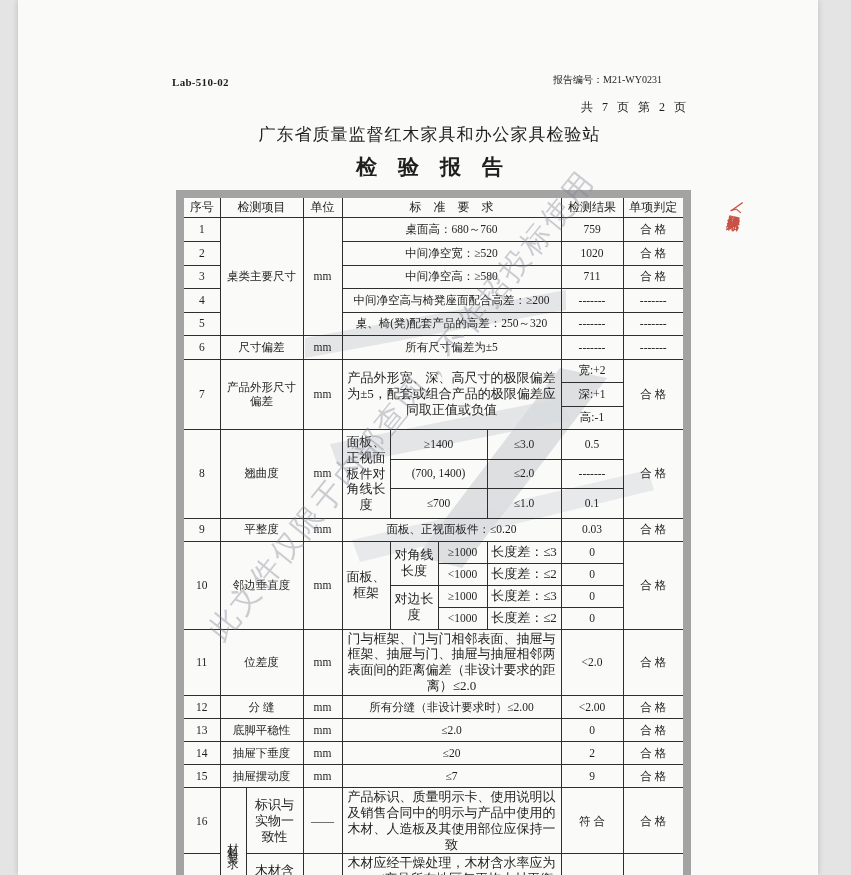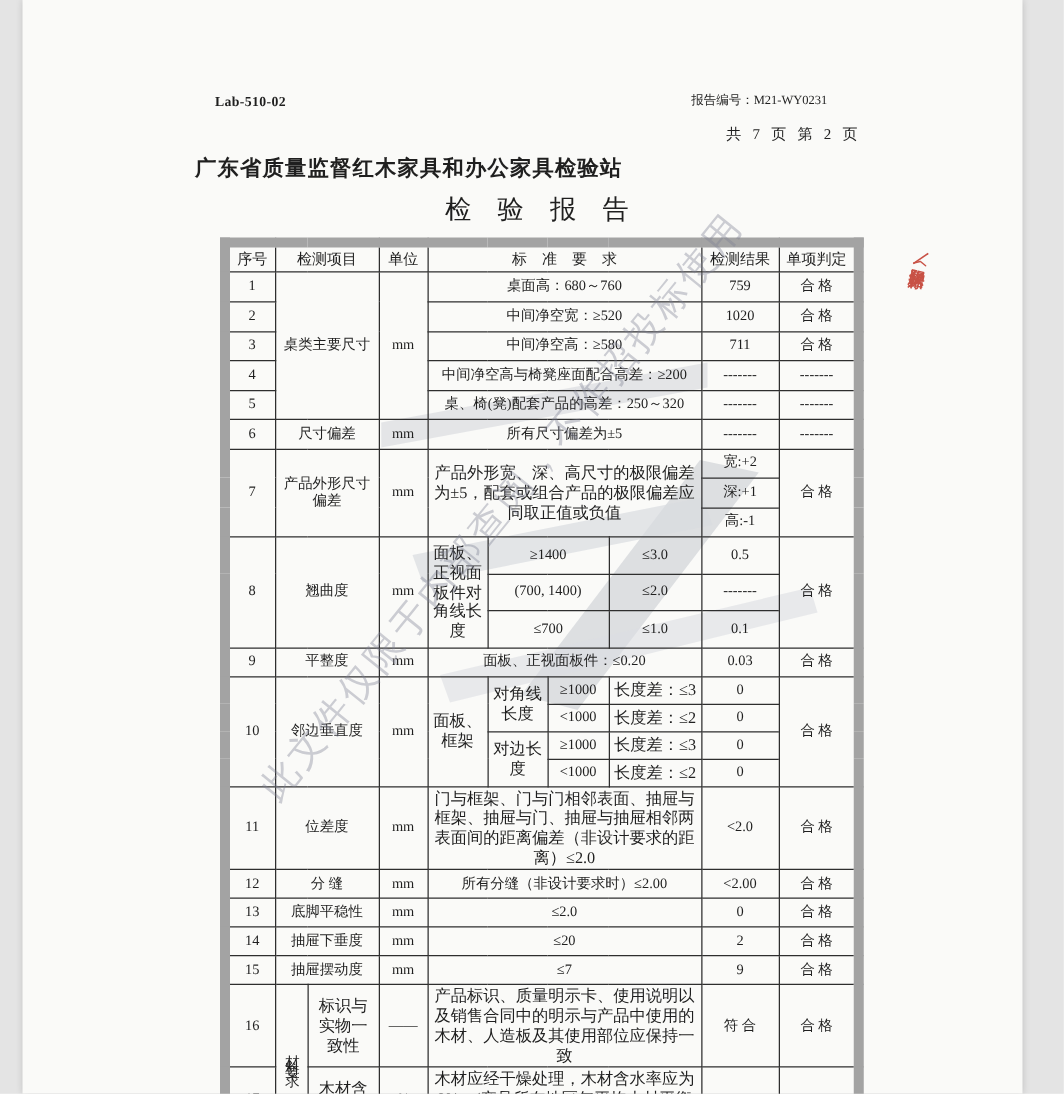--- a/index.html
+++ b/index.html
@@ -11,24 +11,24 @@
   }
   .paper{
     position:absolute;left:18px;top:0;width:800px;height:875px;
     background:#fafaf8;
     box-shadow:0 0 6px rgba(0,0,0,.18);
   }
   
   .lab-code{position:absolute;left:172px;top:76px;font-size:11px;font-weight:bold;letter-spacing:.3px;}
   .report-no{position:absolute;left:553px;top:73px;font-size:10px;}
   .page-info{position:absolute;left:581px;top:99px;font-size:12px;letter-spacing:3px;}
-  .org-title{position:absolute;left:156px;top:123px;width:547px;text-align:left;
-    font-size:17px;font-weight:bold;letter-spacing:1px;}
+  .org-title{position:absolute;left:156px;top:123px;width:547px;text-align:center;
+    font-size:17px;font-weight:normal;letter-spacing:1px;}
   .report-title{position:absolute;left:156px;top:153px;width:547px;text-align:center;
-    font-size:21px;font-weight:normal;}
+    font-size:21px;font-weight:bold;}
   
   .wm-svg{position:absolute;left:0;top:0;z-index:1;pointer-events:none;}
   .wm-text{
     position:absolute;left:52px;top:385px;width:700px;text-align:center;
     transform:rotate(-51deg);transform-origin:center;
     font-size:30px;letter-spacing:3px;color:rgba(125,130,148,.38);
     z-index:3;pointer-events:none;white-space:nowrap;
     font-family:"Liberation Sans","DejaVu Sans",sans-serif;
   }
   .stamp{

